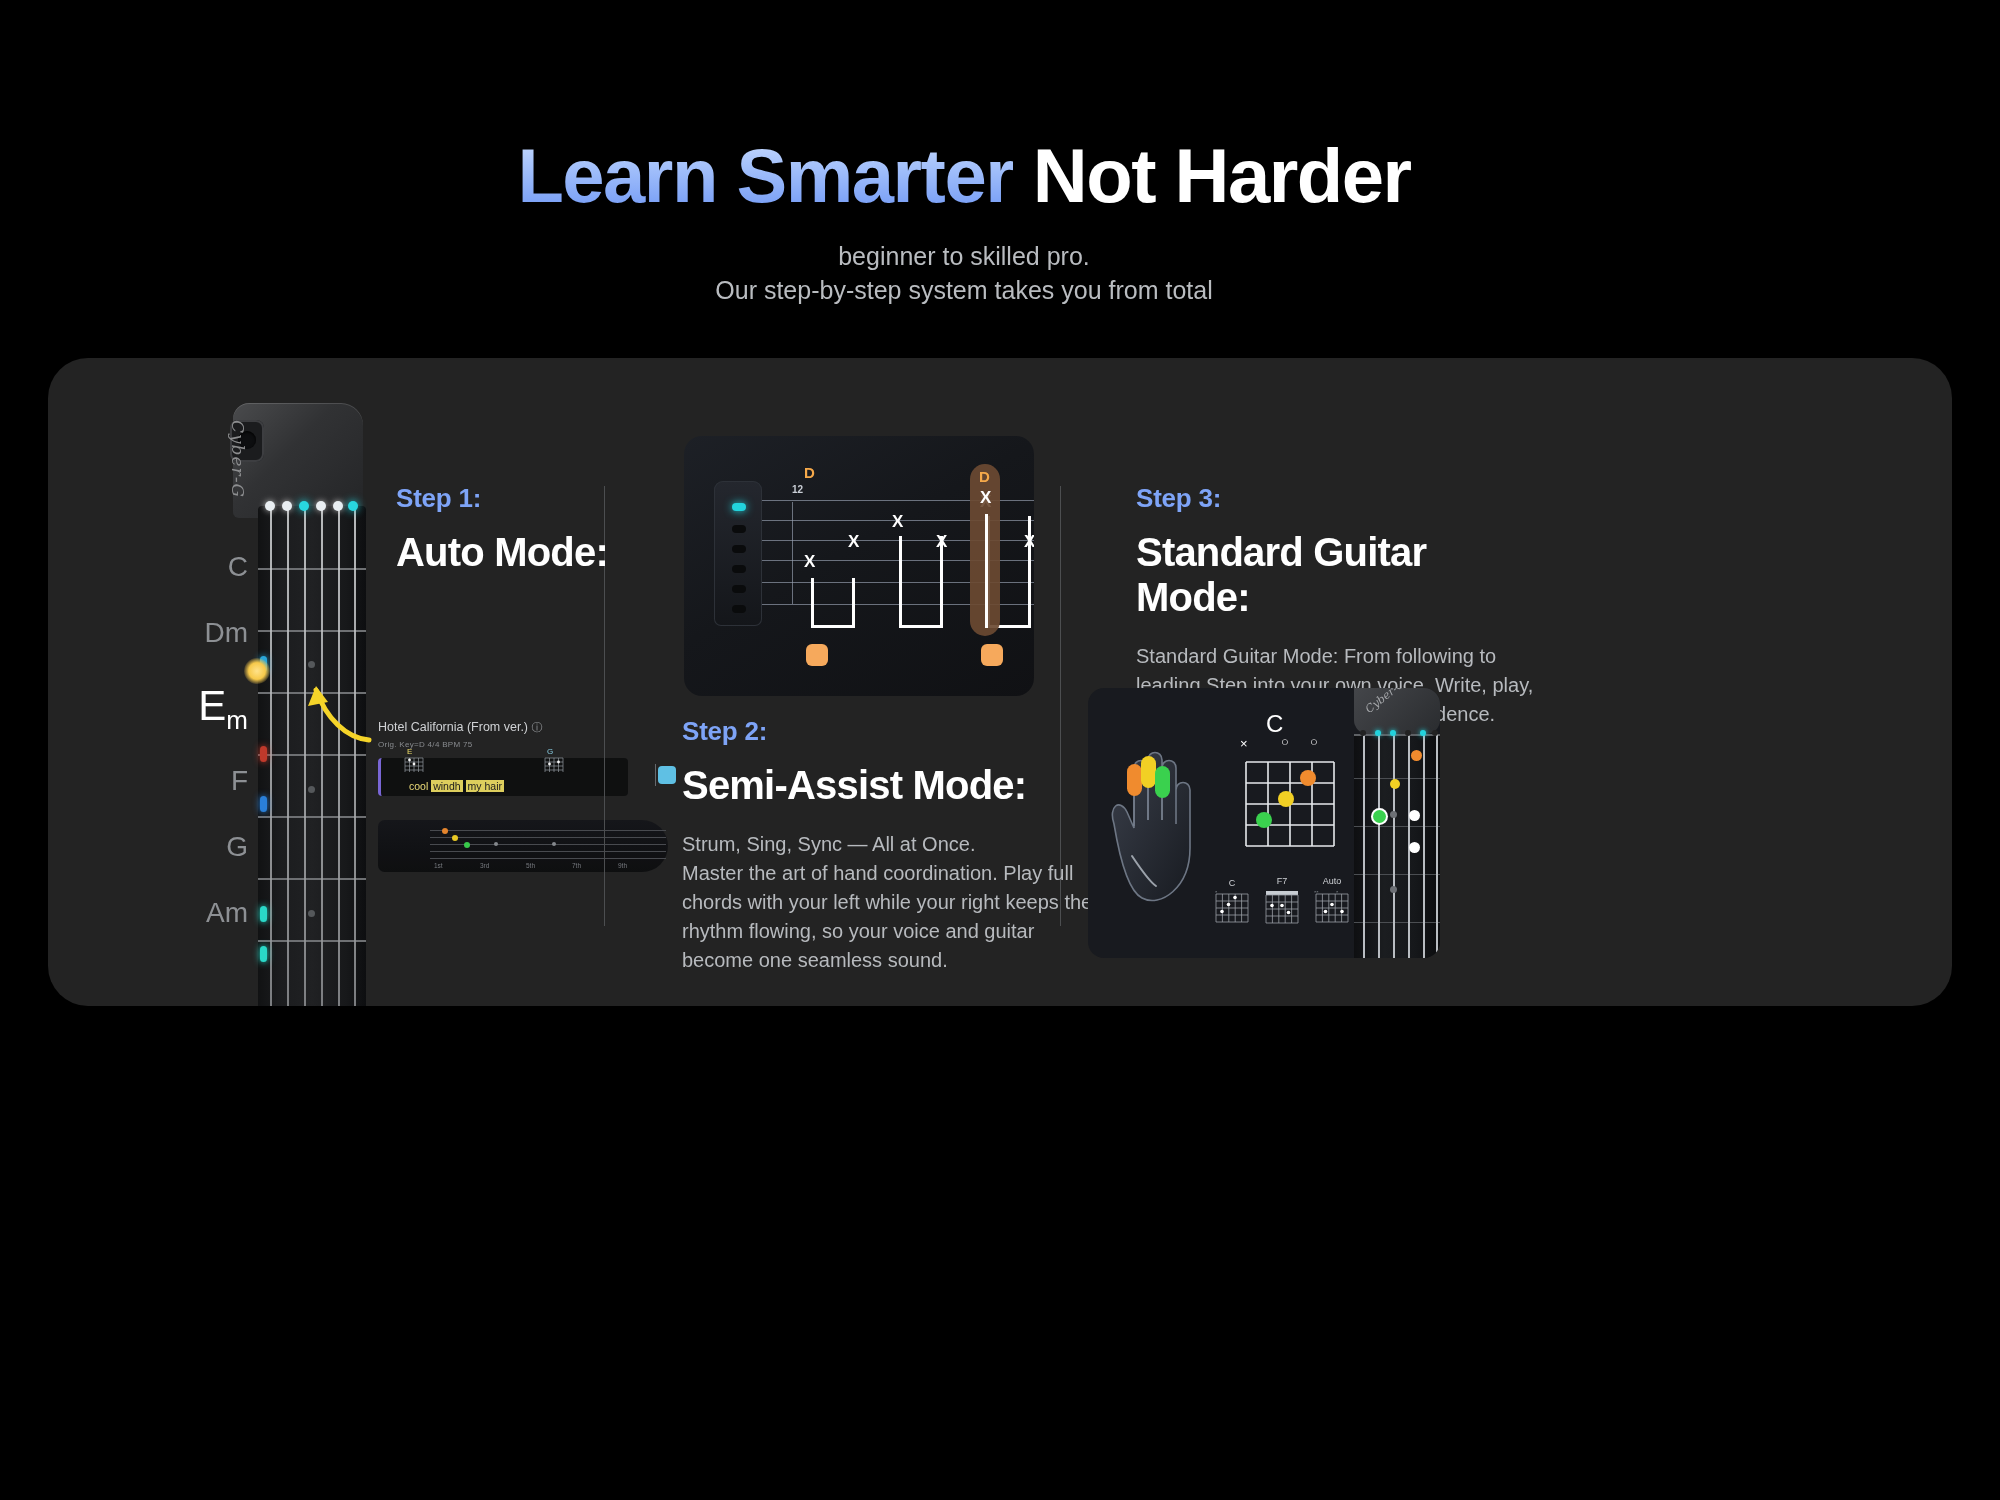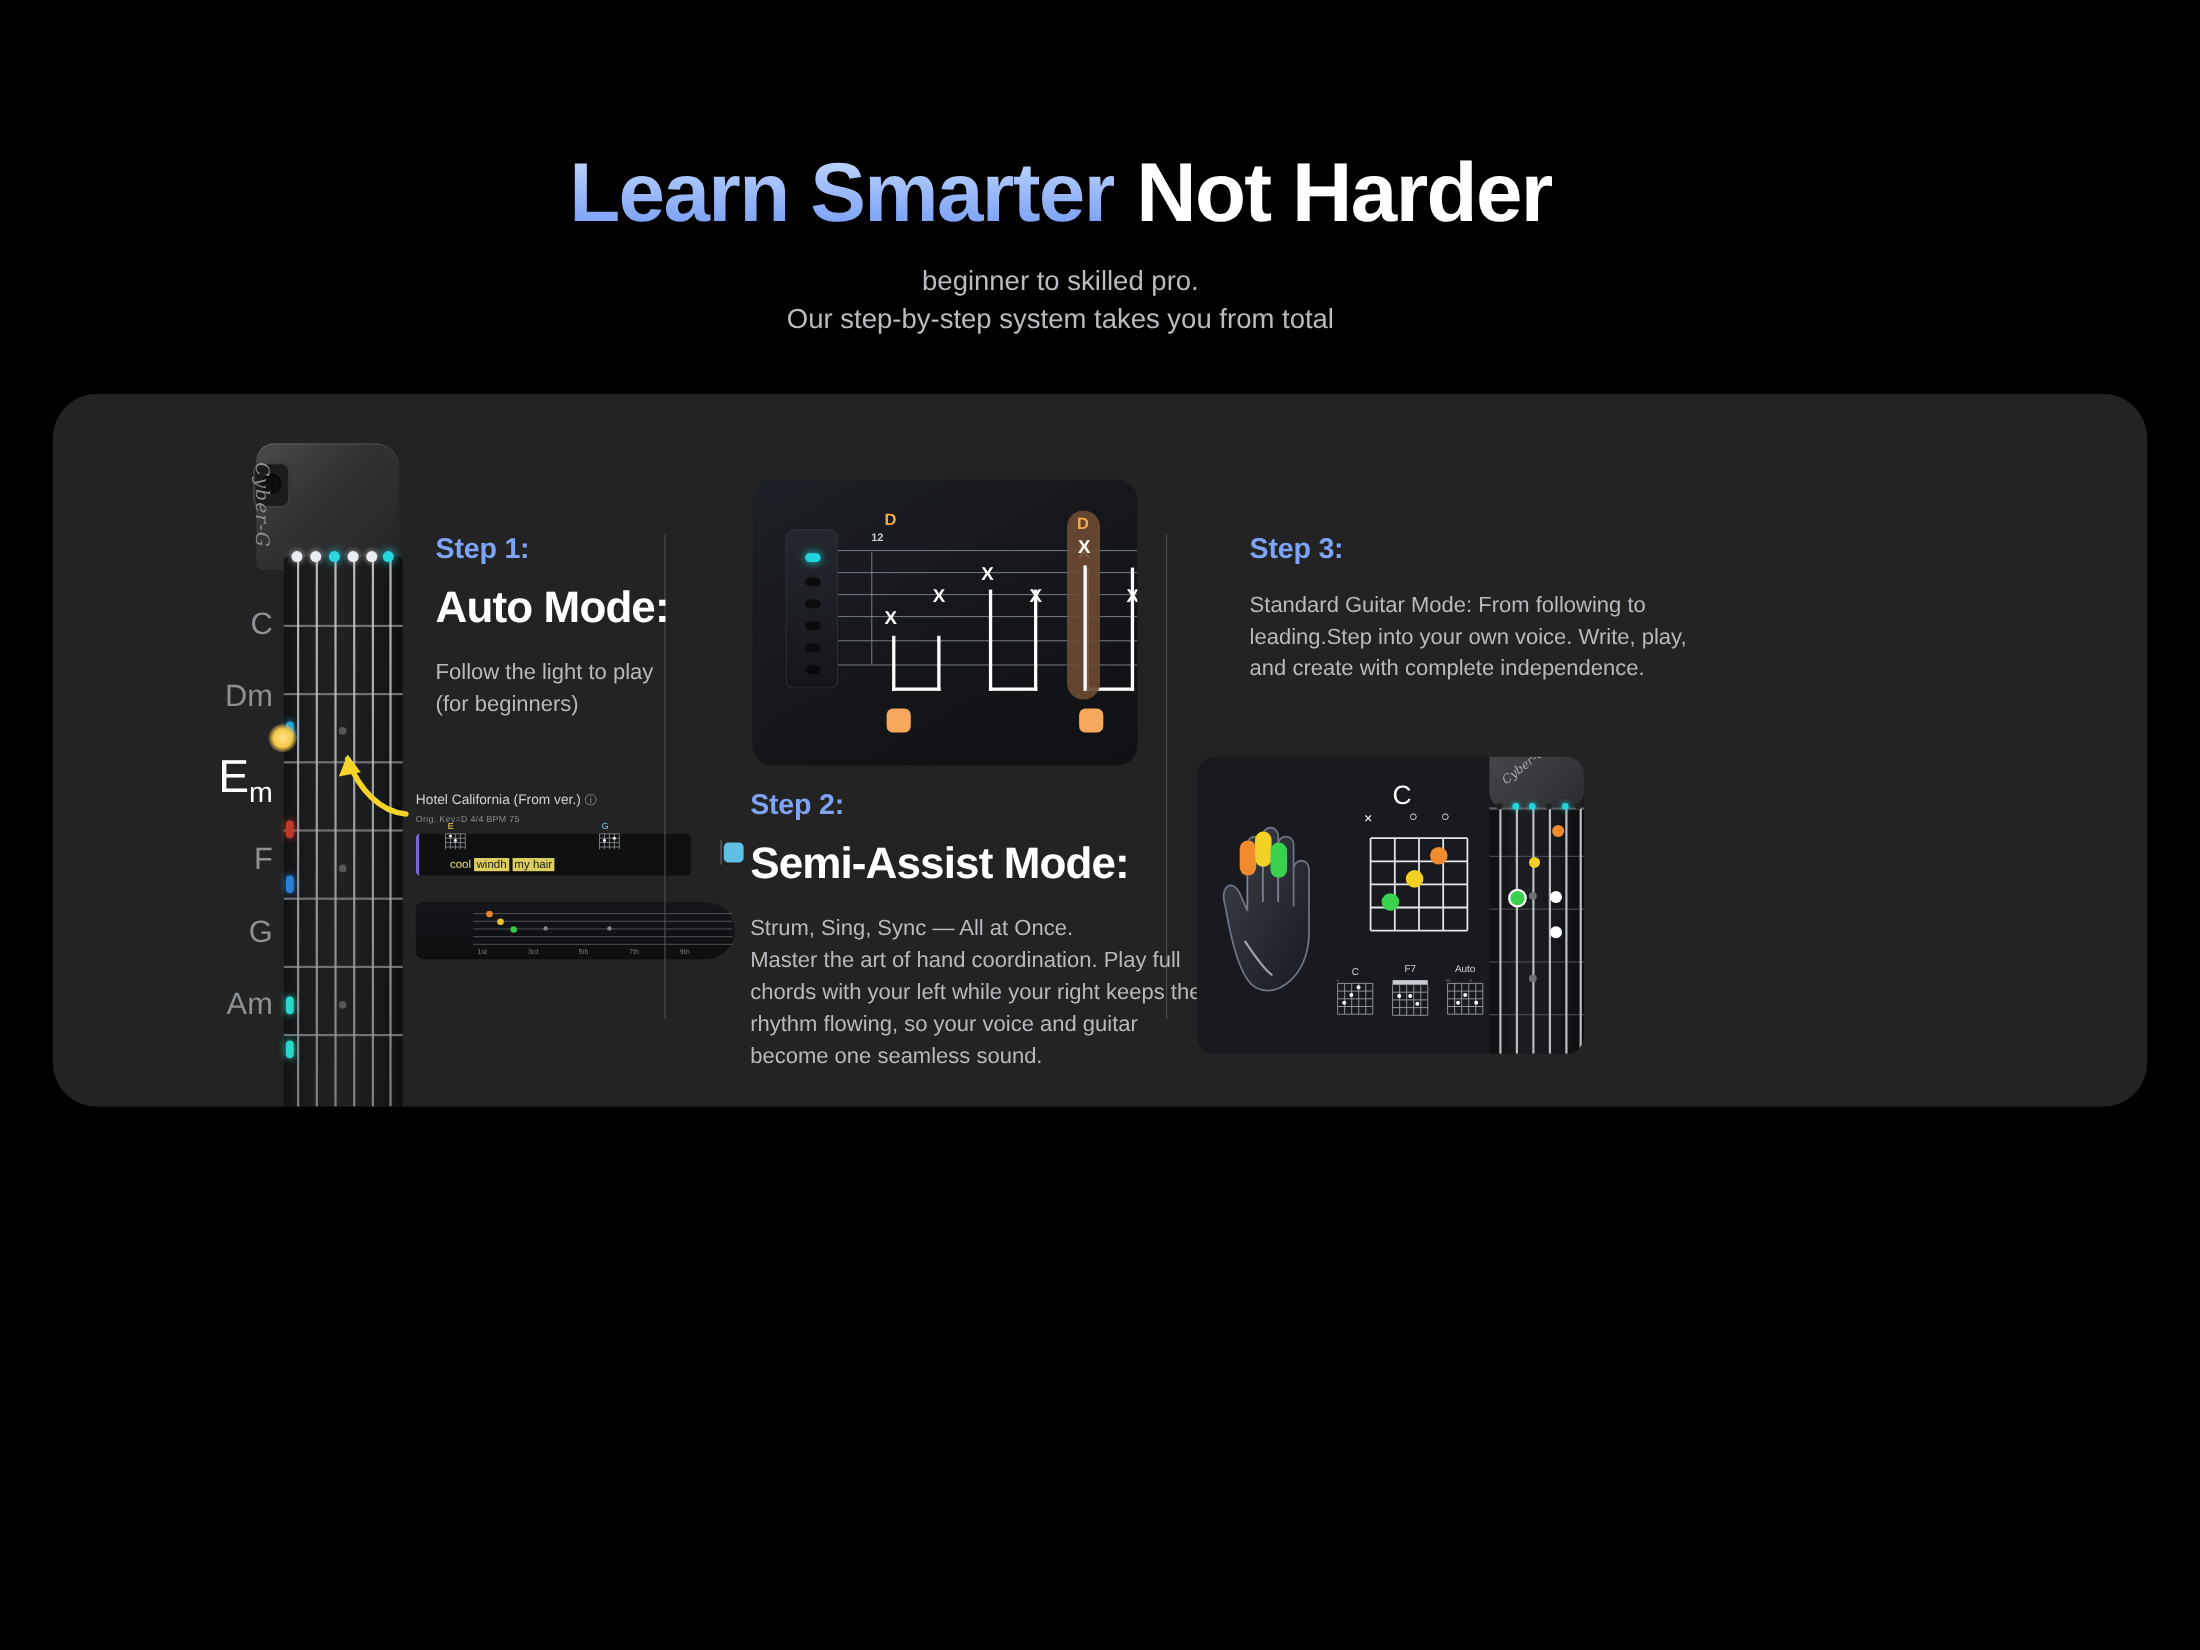--- a/index.html
+++ b/index.html
@@ -301,22 +301,20 @@
         <div class="mb-tick" style="left:240px; top:42px">9th</div>
       </div>
     </div>
 
     <div class="vdiv" style="left:556px; top:128px; height:440px;"></div>
     <div class="vdiv" style="left:1012px; top:128px; height:440px;"></div>
 
     <div class="step1">
       <div class="step-kicker">Step 1:</div>
       <div class="step-title">Auto Mode:</div>
-      <div class="step-body" style="white-space:pre-line">Follow the light to play
-(for beginners)</div>
     </div>
 
     <div class="tabpanel">
       <div class="tab-neck">
         <div class="tab-led on" style="top:22px"></div>
         <div class="tab-led" style="top:44px"></div>
         <div class="tab-led" style="top:64px"></div>
         <div class="tab-led" style="top:84px"></div>
         <div class="tab-led" style="top:104px"></div>
         <div class="tab-led" style="top:124px"></div>
@@ -355,20 +353,21 @@
 
     <div class="step2">
       <div class="step-kicker">Step 2:</div>
       <div class="step-title">Semi-Assist Mode:</div>
       <div class="step-body" style="white-space:pre-line">Strum, Sing, Sync — All at Once.
 Master the art of hand coordination. Play full chords with your left while your right keeps the rhythm flowing, so your voice and guitar become one seamless sound.</div>
     </div>
 
     <div class="step3">
       <div class="step-kicker">Step 3:</div>
+      <div class="step-title">Standard Guitar Mode:</div>
       <div class="step-body">Standard Guitar Mode: From following to leading.Step into your own voice. Write, play, and create with complete independence.</div>
     </div>
 
     <div class="art3">
 
       <svg class="hand-svg" width="120" height="190" viewBox="0 0 120 190">
         <defs>
           <linearGradient id="hg" x1="0" y1="0" x2="1" y2="1">
             <stop offset="0%" stop-color="#3a3f4a"></stop>
               <stop offset="100%" stop-color="#181b21"></stop>

